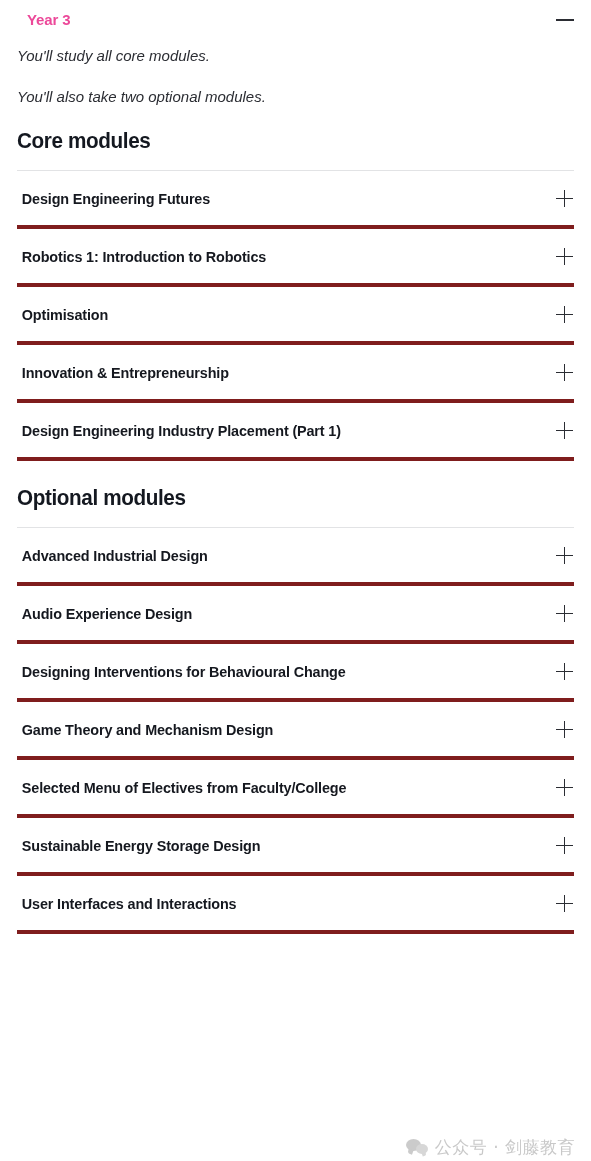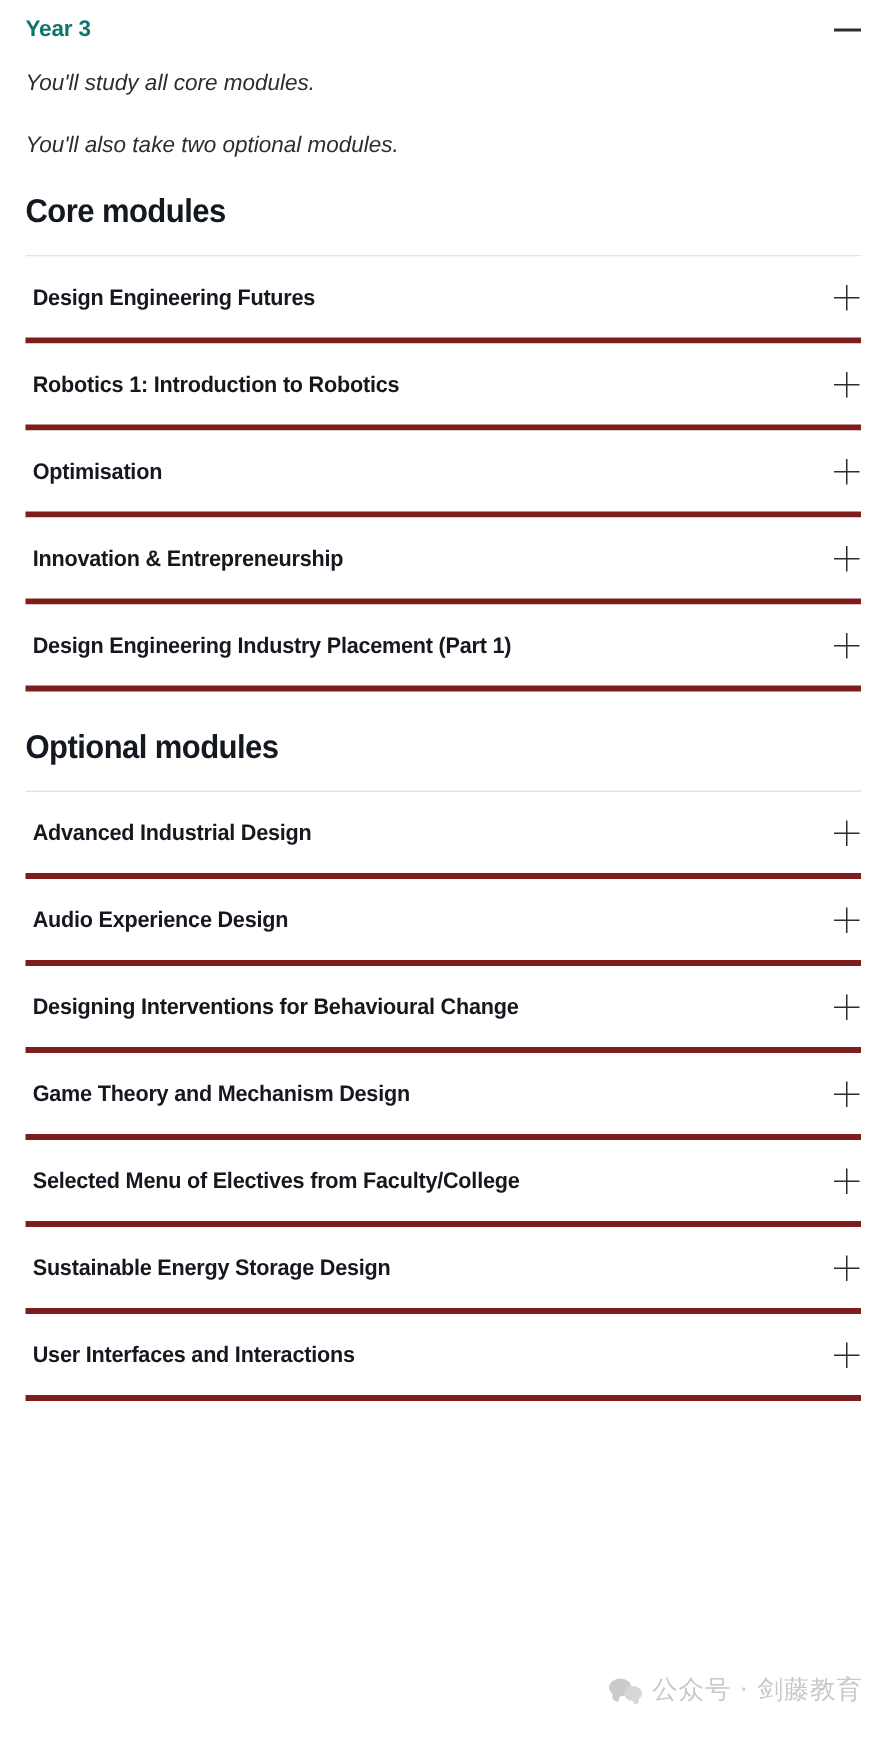--- a/index.html
+++ b/index.html
@@ -29,24 +29,24 @@
     display: flex;
     align-items: flex-start;
     justify-content: space-between;
     padding-top: 10px;
     height: 32px;
     box-sizing: border-box;
   }
   .year-title {
     font-size: 15px;
     font-weight: bold;
-    color: #0f766e;
+    color: #ec4899;
     letter-spacing: -0.1px;
     line-height: 19px;
-    margin-left: 1px;
+    margin-left: 11px;
   }
   .minus-icon {
     width: 18px;
     height: 18px;
     position: relative;
     margin-right: 1px;
     margin-top: 1px;
     flex: 0 0 auto;
   }
   .minus-icon::before {
@@ -137,21 +137,21 @@
     left: 8px;
     height: 17px;
     width: 1.4px;
     background: #2b2d33;
   }
 
   
   .watermark {
     position: absolute;
     right: 16px;
-    bottom: 24px;
+    bottom: 4px;
     display: flex;
     align-items: center;
     gap: 7px;
     pointer-events: none;
     opacity: 0.95;
   }
   .wm-icon {
     width: 22px;
     height: 18px;
     position: relative;

